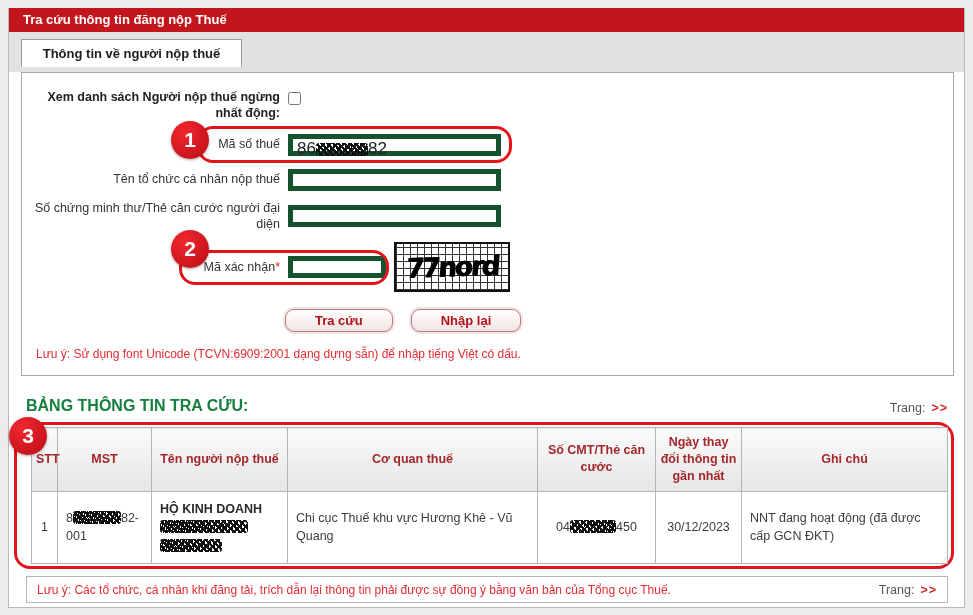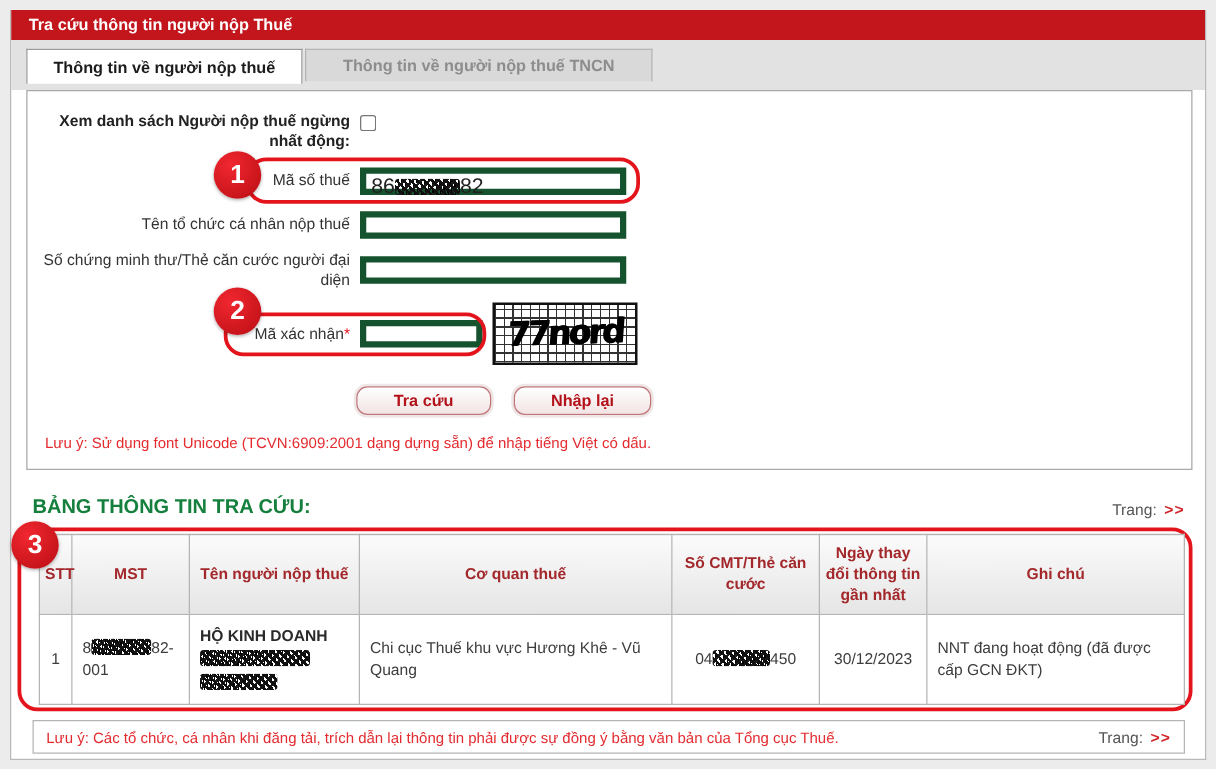--- a/index.html
+++ b/index.html
@@ -123,28 +123,25 @@
     margin: 7px 16px 0 17px; border: 1px solid #b5b5b5; height: 27px;
     display: flex; align-items: center; justify-content: space-between; padding: 0 10px;
   }
   .footer-note { font-size: 12px; color: #e32b30; }
 </style>
 </head>
 <body>
 
 <div class="container">
 
-  <div class="titlebar">Tra cứu thông tin người nộp Thuế</div>
+  <div class="titlebar">Tra cứu thông tin đăng nộp Thuế</div>
 
   <div class="tabstrip">
     <div class="tab active">
       <span>Thông tin về người nộp thuế</span>
-    </div>
-    <div class="tab inactive">
-      <span>Thông tin về người nộp thuế TNCN</span>
     </div>
   </div>
 
   <div class="panel">
 
     <div class="frow" style="margin-top:16px; align-items:flex-start;">
       <div class="flabel bold">Xem danh sách Người nộp thuế ngừng nhất động:</div>
       <input type="checkbox" style="margin-top: 3px;">
     </div>
 

